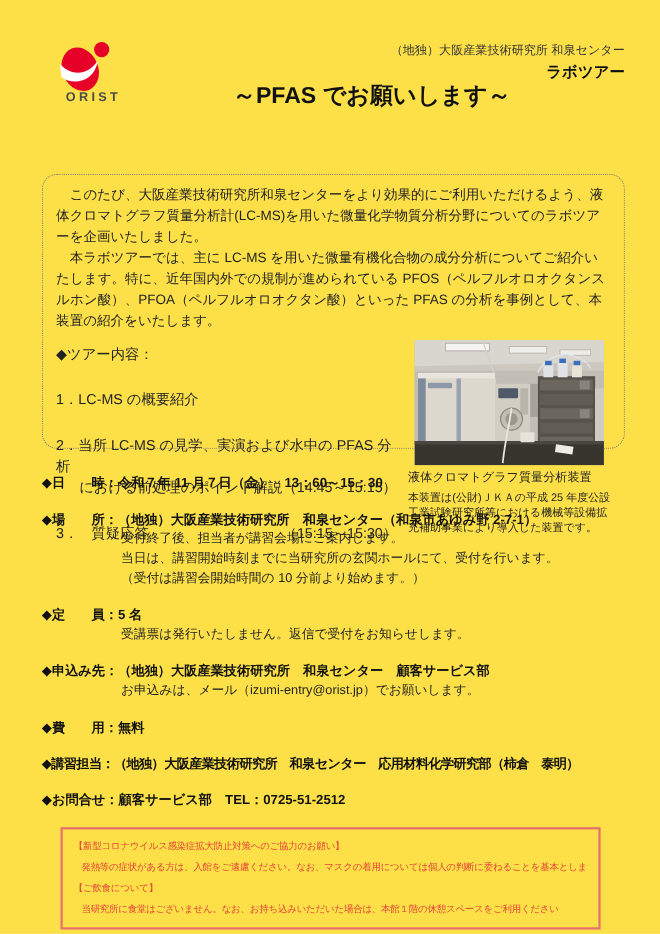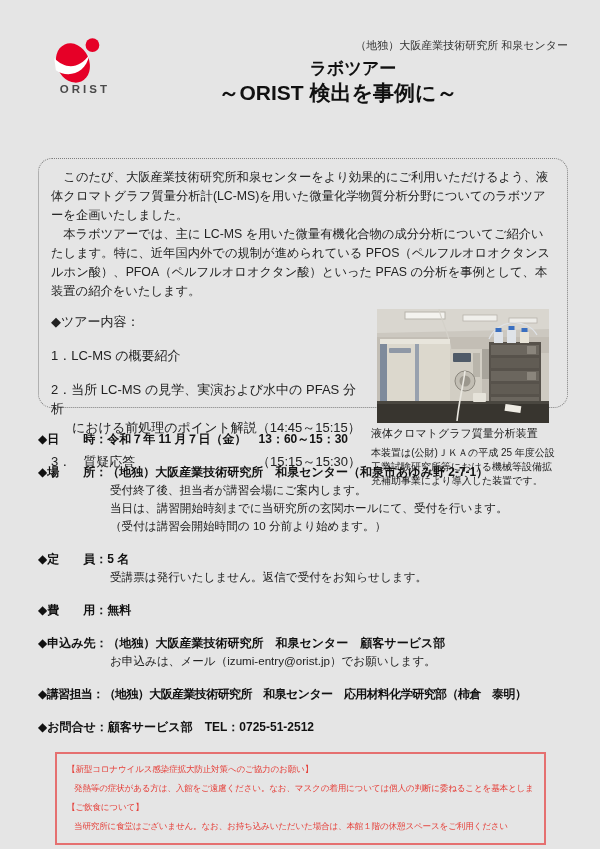--- a/index.html
+++ b/index.html
@@ -1,42 +1,42 @@
 <!DOCTYPE html>
 <html lang="ja"><head>
 <meta charset="utf-8">
 <style>
   html,body{margin:0;padding:0;background:#ffffff;}
   .page{
     width:600px;height:849px;box-sizing:border-box;
     padding:36px 32px 0 38px;
-    background:#e5e5e5;position:relative;overflow:hidden;
+    background:#fde047;position:relative;overflow:hidden;
     font-family:"Liberation Sans","DejaVu Sans",sans-serif;
     color:#1c1c1c;
   }
   
   .header{position:relative;height:112px;}
   .org-line{position:absolute;top:2px;right:0;font-size:11px;color:#333;}
   .logo{position:absolute;left:6px;top:0;width:66px;text-align:right;}
   .logo svg{display:block;margin:0 auto;}
   .logo-text{font-size:11.5px;font-weight:bold;letter-spacing:3px;color:#4a4a4a;margin-top:-2px;}
   .title-block{margin-left:70px;padding-top:21px;text-align:center;}
-  .event-label{text-align:center;padding-left:30px;font-size:17px;font-weight:bold;color:#111;}
+  .event-label{text-align:right;padding-left:30px;font-size:14px;font-weight:bold;color:#111;}
   .main-title{margin:1px 0 0;font-size:21px;line-height:1.3;font-weight:bold;color:#111;}
   .sub-title{margin:0;font-size:21px;line-height:1.25;font-weight:bold;color:#111;}
   
   .intro-box{
     margin-top:10px;border:1.5px dotted #7d7d7d;border-radius:14px;
     padding:9px 12px 10px;height:250px;box-sizing:border-box;
   }
   .intro-box p{margin:0;font-size:12.3px;line-height:1.55;text-indent:1em;color:#222;}
   .tour-row{display:flex;gap:8px;margin-top:8px;}
   .tour-left{flex:1;min-width:0;font-size:13px;color:#222;}
   .tour-heading{margin:4px 0 16px;}
-  .tour-item{margin-bottom:15px;line-height:1.45;}
+  .tour-item{margin-bottom:15px;line-height:1.45;margin-top:23px;}
   .tour-line2{padding-left:21px;}
   .t-time{margin-left:10px;white-space:nowrap;}
   .tour-item.qa{display:flex;justify-content:space-between;padding-right:2px;}
   .qa-label{padding-left:0;}
   .qa-text{margin-left:12px;}
   
   .figure{width:184px;flex:none;}
   .photo{display:block;margin:0 auto;border:0;}
   .photo-caption{font-size:11px;margin-top:3px;color:#222;}
   .photo-note{font-size:10px;line-height:1.38;margin-top:5px;color:#222;}
@@ -71,21 +71,21 @@
           <ellipse cx="27" cy="33" rx="20" ry="25" fill="#e60027" transform="rotate(-24 27 33)"></ellipse>
           <circle cx="51" cy="11" r="8.5" fill="#e60027"></circle>
           <path d="M4 27 C 17 41 35 41 47 23 C 43 47 20 52 6 42 Z" fill="#ffffff"></path>
         </svg>
       </span>
       <div class="logo-text">ORIST</div>
     </div>
 
     <div class="title-block">
       <div class="event-label">ラボツアー</div>
-      <h2 class="sub-title">～ORIST 検出を事例に～</h2>
+      <h2 class="sub-title">～PFAS でお願いします～</h2>
     </div>
   </div>
 
   <div class="intro-box">
     <p>このたび、大阪産業技術研究所和泉センターをより効果的にご利用いただけるよう、液体クロマトグラフ質量分析計(LC-MS)を用いた微量化学物質分析分野についてのラボツアーを企画いたしました。</p>
     <p>本ラボツアーでは、主に LC-MS を用いた微量有機化合物の成分分析についてご紹介いたします。特に、近年国内外での規制が進められている PFOS（ペルフルオロオクタンスルホン酸）、PFOA（ペルフルオロオクタン酸）といった PFAS の分析を事例として、本装置の紹介をいたします。</p>
 
     <div class="tour-row">
       <div class="tour-left">
         <div class="tour-heading">◆ツアー内容：</div>
@@ -176,26 +176,26 @@
       <div class="dsub">当日は、講習開始時刻までに当研究所の玄関ホールにて、受付を行います。</div>
       <div class="dsub">（受付は講習会開始時間の 10 分前より始めます。）</div>
     </div>
 
     <div class="dgroup">
       <div class="dline"><span>◆定　　員：</span><span>5 名</span></div>
       <div class="dsub">受講票は発行いたしません。返信で受付をお知らせします。</div>
     </div>
 
     <div class="dgroup">
-      <div class="dline"><span>◆費　　用：</span><span>無料</span></div>
-    </div>
-
-    <div class="dgroup">
       <div class="dline"><span>◆申込み先：</span><span>（地独）大阪産業技術研究所　和泉センター　顧客サービス部</span></div>
       <div class="dsub">お申込みは、メール（izumi-entry@orist.jp）でお願いします。</div>
+    </div>
+
+    <div class="dgroup">
+      <div class="dline"><span>◆費　　用：</span><span>無料</span></div>
     </div>
 
     <div class="dgroup">
       <div class="dline tight"><span>◆講習担当：</span><span>（地独）大阪産業技術研究所　和泉センター　応用材料化学研究部（柿倉　泰明）</span></div>
     </div>
 
     <div class="dgroup">
       <div class="dline"><span>◆お問合せ：</span><span>顧客サービス部　TEL：0725-51-2512</span></div>
     </div>
   </div>

